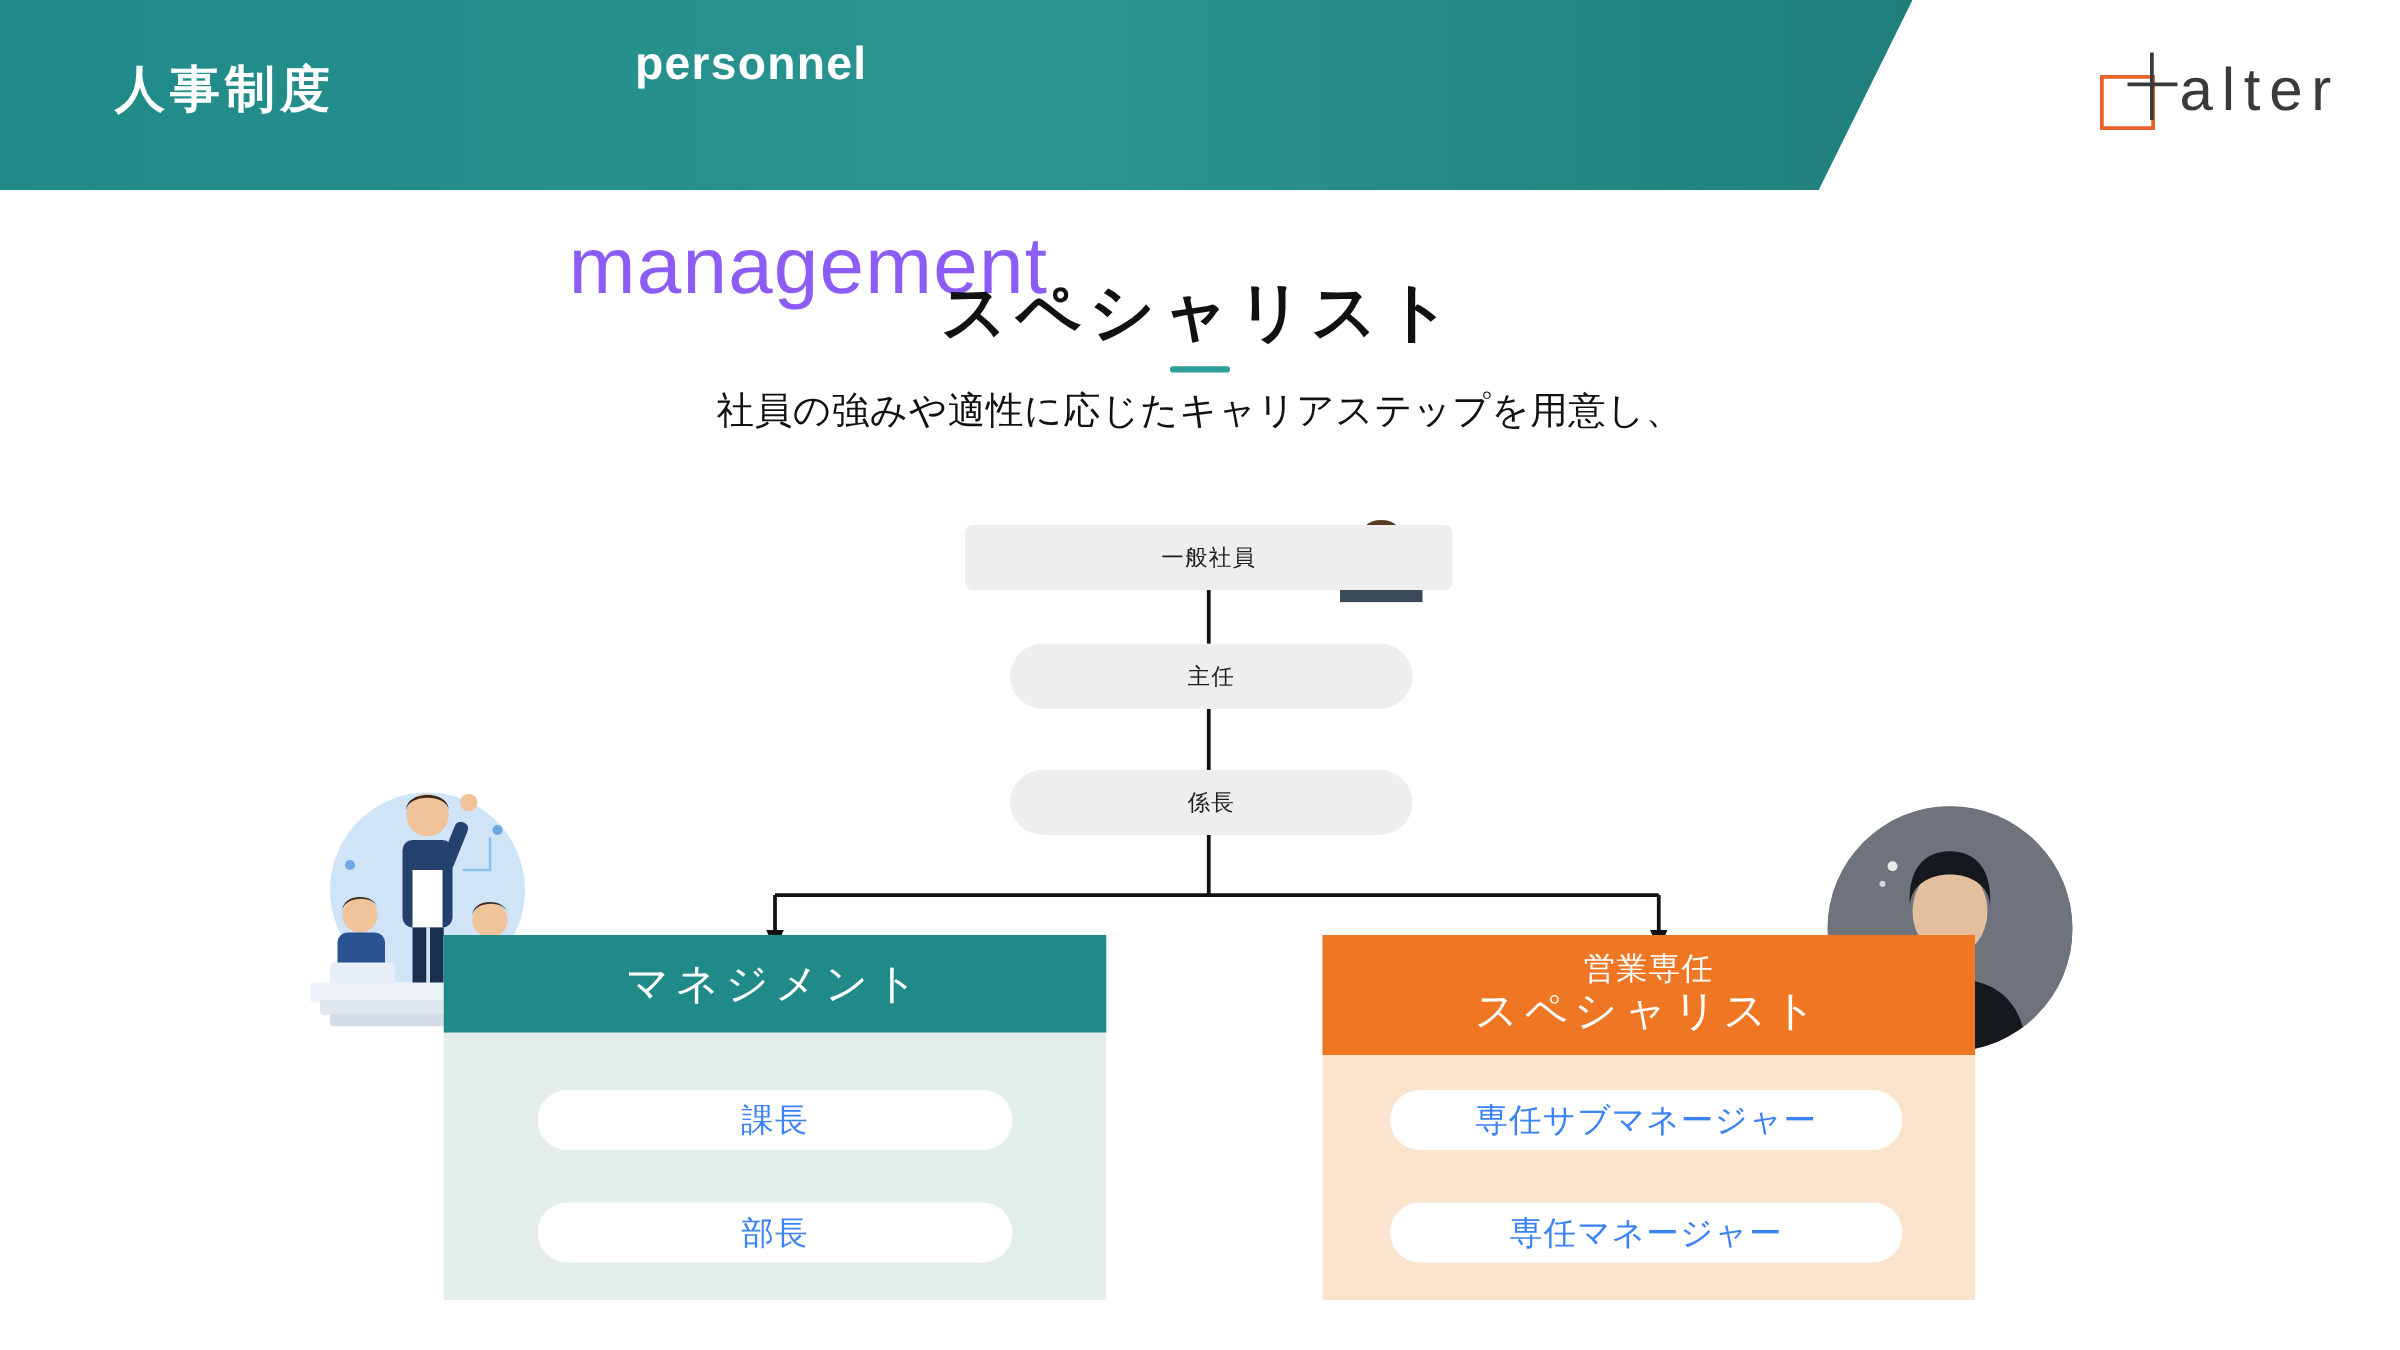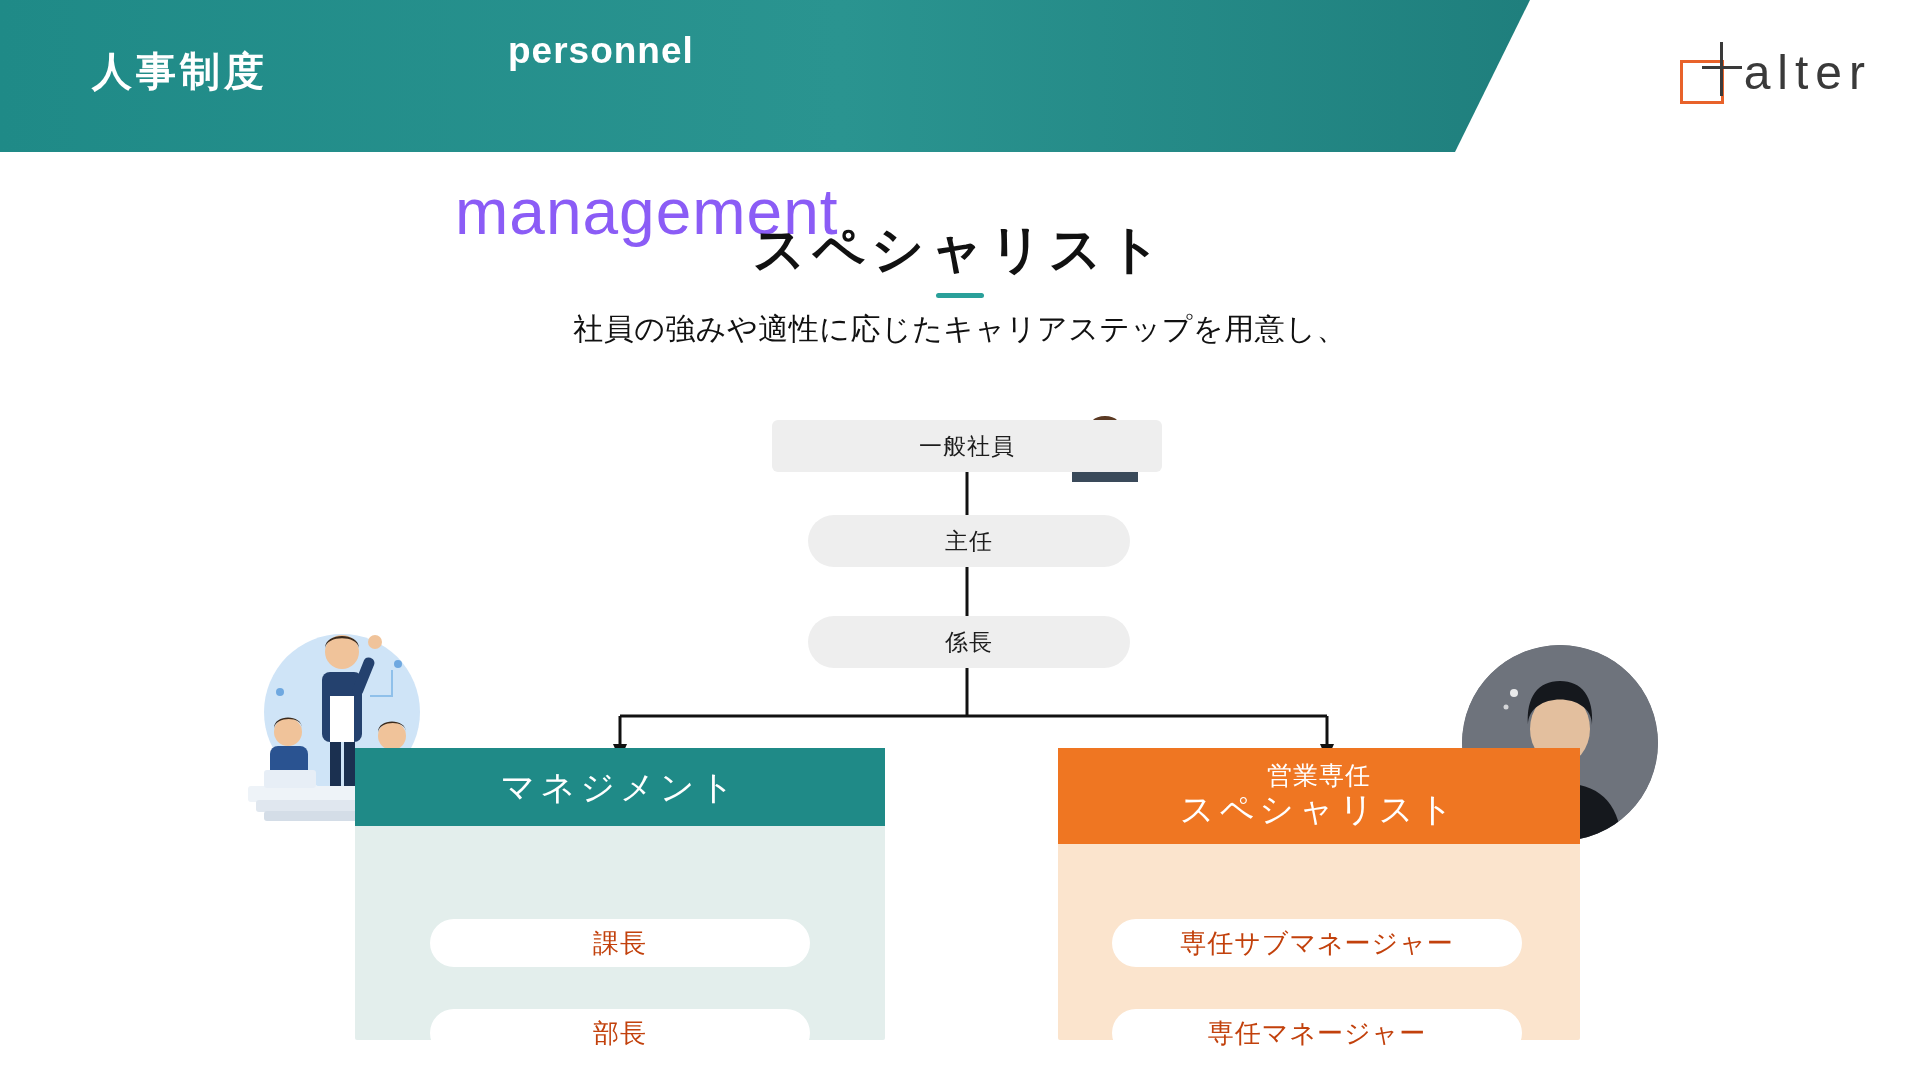--- a/index.html
+++ b/index.html
@@ -152,21 +152,21 @@
     height: 1080px;
     pointer-events: none;
   }
   .node {
     position: absolute;
     background: #eeeeee;
     border-radius: 26px;
     display: flex;
     align-items: center;
     justify-content: center;
-    font-size: 23px;
+    font-size: 18px;
     color: #1c1c1c;
     letter-spacing: 1px;
   }
   .node.n1 { left: 772px; top: 420px; width: 390px; height: 52px; border-radius: 6px;}
   .node.n2 { left: 808px; top: 515px; width: 322px; height: 52px; }
   .node.n3 { left: 808px; top: 616px; width: 322px; height: 52px; }
 
   .panel {
     position: absolute;
     border-radius: 2px;
@@ -190,23 +190,22 @@
     line-height: 1.2;
   }
   .pill {
     position: absolute;
     background: #ffffff;
     border-radius: 24px;
     display: flex;
     align-items: center;
     justify-content: center;
     font-size: 26px;
-    color: #c2410c;
-    letter-spacing: 1px;
-    margin-top: 47px;
+    color: #3b82f6;
+    letter-spacing: 1px;
   }
 
   
   .panel-left { left: 355px; top: 748px; width: 530px; height: 292px; background: #e3eeec; }
   .head-left  { left: 355px; top: 748px; width: 530px; height: 78px; background: #1f8a87; }
   .pill-l1 { left: 430px; top: 872px; width: 380px; height: 48px; }
   .pill-l2 { left: 430px; top: 962px; width: 380px; height: 48px; }
 
   
   .panel-right { left: 1058px; top: 748px; width: 522px; height: 292px; background: #fbe4cd; }

